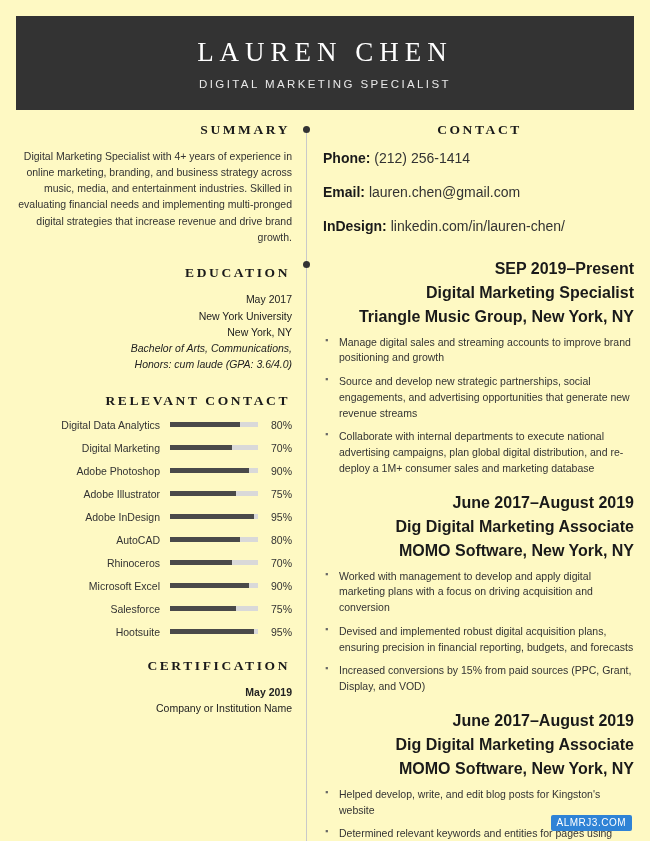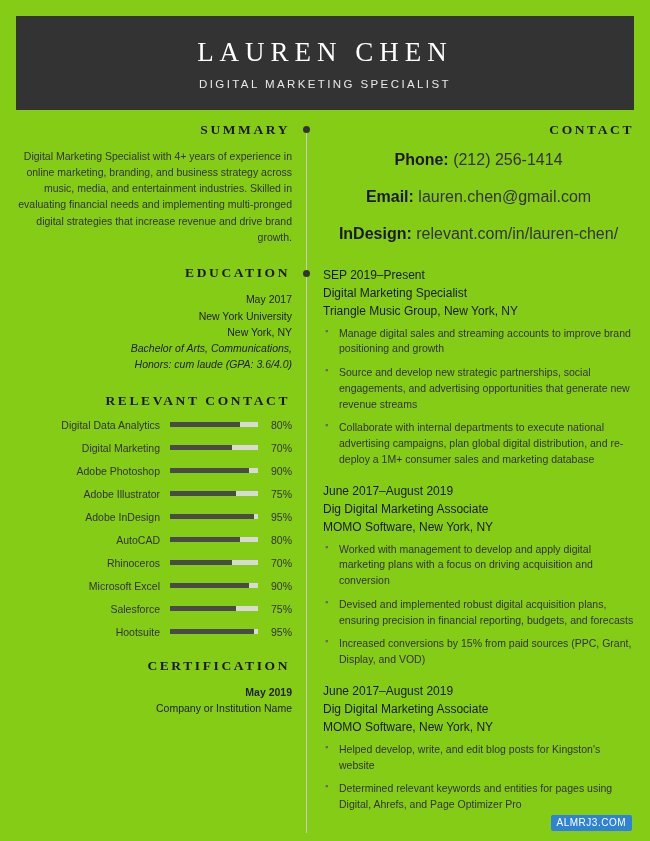--- a/index.html
+++ b/index.html
@@ -13,21 +13,21 @@
     font-family: "Liberation Sans", sans-serif;
     color: #333333;
     overflow: hidden;
   }
   .page {
     position: relative;
     width: 650px;
     height: 841px;
     box-sizing: border-box;
     padding: 16px 16px 10px 16px;
-    background: #84cc16;
+    background: #fef9c3;
   }
   
   .header {
     background: #333333;
     color: #ffffff;
     text-align: center;
     padding: 22px 10px 20px 10px;
   }
   .header-name {
     font-family: "Liberation Serif", serif;
@@ -74,21 +74,21 @@
     color: #1a1a1a;
     font-weight: bold;
     position: relative;
     margin-bottom: 10px;
   }
   .sec-head.left {
     text-align: right;
     padding-right: 2px;
   }
   .sec-head.right {
-    text-align: right;
+    text-align: center;
     padding-left: 2px;
   }
   .dot {
     position: absolute;
     width: 7px;
     height: 7px;
     background: #333;
     border-radius: 50%;
     top: 4px;
   }
@@ -147,34 +147,34 @@
   .cert-line {
     font-size: 10.5px;
     line-height: 1.55;
     font-weight: bold;
     color: #222;
   }
   .cert-line.norm { font-weight: normal; }
 
   
   .contact-row {
-    font-size: 16px;
+    font-size: 14px;
     line-height: 1.5;
     margin-bottom: 13px;
     color: #333;
-    text-align: center;
   }
   .contact-label { font-weight: bold; color: #1a1a1a; }
 
   .job { margin-bottom: 14px; }
   .job-date, .job-role, .job-org {
-    font-size: 12px;
-    font-weight: normal;
+    font-size: 16px;
+    font-weight: bold;
     color: #1a1a1a;
     line-height: 1.5;
+    text-align: right;
   }
   .bullets { margin: 6px 0 0 0; padding: 0; list-style: none; }
   .bullets li {
     position: relative;
     font-size: 10.5px;
     line-height: 1.5;
     padding-left: 16px;
     margin-bottom: 8px;
     color: #333;
   }
@@ -325,21 +325,21 @@
         <div class="contact-row">
           <span class="contact-label">Phone:</span>
           <span>(212) 256-1414</span>
         </div>
         <div class="contact-row">
           <span class="contact-label">Email:</span>
           <span>lauren.chen@gmail.com</span>
         </div>
         <div class="contact-row">
           <span class="contact-label">InDesign:</span>
-          <span>relevant.com/in/lauren-chen/</span>
+          <span>linkedin.com/in/lauren-chen/</span>
         </div>
       </div>
 
       <div class="sec-block">
         <div class="sec-head right">
           <span class="dot r"></span>
         </div>
         <div id="jobs-list">
             <div class="job">
               <div class="job-date">SEP 2019–Present</div>

